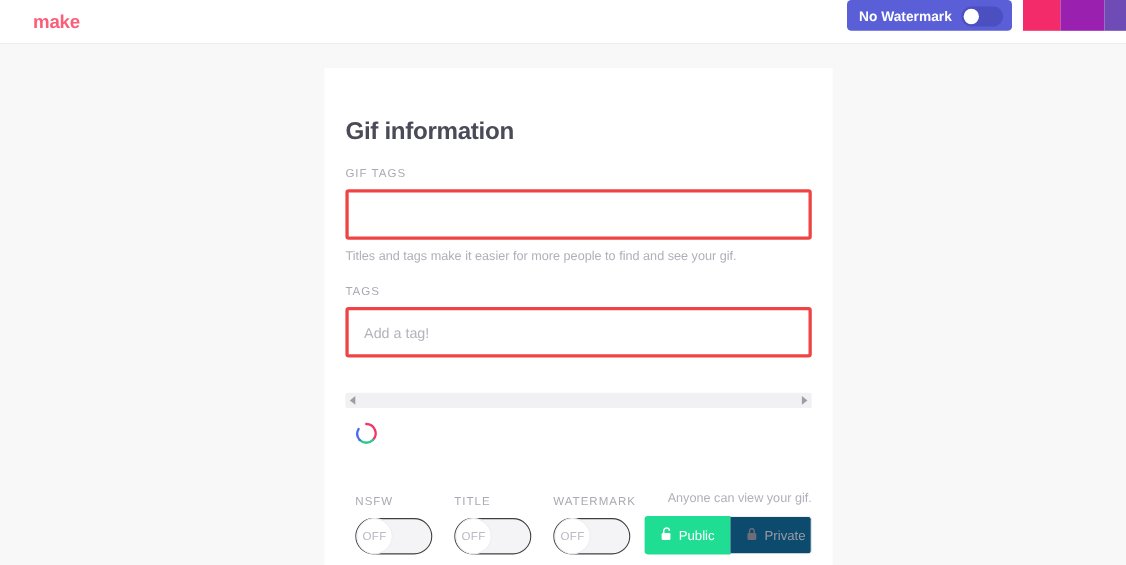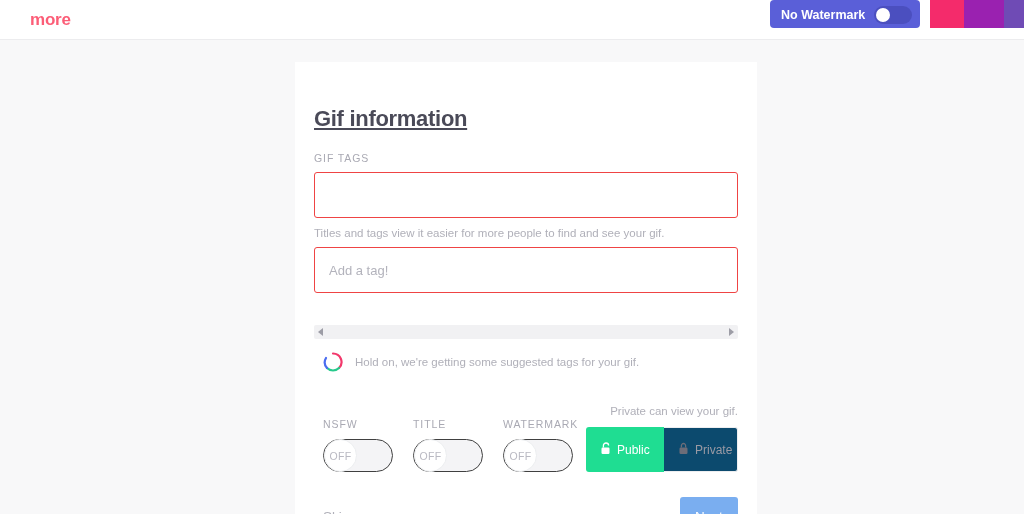--- a/index.html
+++ b/index.html
@@ -78,34 +78,33 @@
     width: 462px;
     min-height: 452px;
     background: #ffffff;
     padding: 28px 19px 0 19px;
   }
   .card-title {
     font-size: 22px;
     color: #4a4a58;
     letter-spacing: -0.3px;
     margin: 16px 0 0 0;
-    text-decoration: underline;
   }
 
   .field-label {
     margin-top: 20px;
     font-size: 10.5px;
     letter-spacing: 0.9px;
     color: #a9a9b3;
   }
   .text-input {
     margin-top: 8px;
     width: 100%;
     height: 46px;
-    border: 1px solid #ef4444;
+    border: 3px solid #ef4444;
     border-radius: 3px;
     background: #ffffff;
     padding: 0 14px;
     font-size: 13px;
     color: #6b6b76;
     font-family: "Liberation Sans", sans-serif;
     outline: none;
   }
   .text-input::placeholder { color: #b3b3bc; }
   .helper-text {
@@ -186,21 +185,21 @@
 
   
   .privacy { display: flex; flex-direction: column; align-items: flex-end; }
   .privacy-note {
     font-size: 11.5px;
     color: #b0b0b9;
     margin-bottom: 10px;
   }
   .privacy-buttons { display: flex; }
   .pbtn {
-    height: 45px;
+    height: 35px;
     padding: 16px 14px;
     display: flex;
     align-items: center;
     gap: 6px;
     font-size: 12px;
     border: none;
     cursor: pointer;
     font-family: "Liberation Sans", sans-serif;
   }
   .pbtn-public {
@@ -240,21 +239,21 @@
     color: #ffffff;
     font-size: 13.5px;
     cursor: pointer;
     font-family: "Liberation Sans", sans-serif;
   }
 </style>
 </head>
 <body>
 
 <div class="header">
-  <div class="brand">more</div>
+  <div class="brand">make</div>
 
   <div class="header-right">
     <div class="watermark-badge">
       <span class="wm-label">No Watermark</span>
       <span class="wm-toggle">
         <span class="knob"></span>
       </span>
     </div>
     <div class="color-blocks">
       <span class="cb1"></span>
@@ -265,40 +264,40 @@
 </div>
 
 <div class="page">
   <div class="card">
 
     <h1 class="card-title">Gif information</h1>
 
     <div class="field-label">GIF TAGS</div>
     <input class="text-input" type="text" placeholder="" style="">
 
-    <div class="helper-text">Titles and tags view it easier for more people to find and see your gif.</div>
-
+    <div class="helper-text">Titles and tags make it easier for more people to find and see your gif.</div>
+
+    <div class="field-label">TAGS</div>
     <input class="text-input" type="text" placeholder="Add a tag!" style="">
 
     
     <div class="scroll-strip">
       <span class="arrow arrow-left"></span>
       <span class="arrow arrow-right"></span>
     </div>
 
     
     <div class="loading-row">
       <span class="spinner">
         <svg width="22" height="22" viewBox="0 0 22 22">
           <path d="M11 2.5 A8.5 8.5 0 0 1 17.0 17.0" stroke="#f2386b" stroke-width="2.2" fill="none" stroke-linecap="round"></path>
           <path d="M17.0 17.0 A8.5 8.5 0 0 1 5.0 17.0" stroke="#27c98c" stroke-width="2.2" fill="none" stroke-linecap="round"></path>
           <path d="M5.0 17.0 A8.5 8.5 0 0 1 4.0 7.0" stroke="#4a6cf0" stroke-width="2.2" fill="none" stroke-linecap="round"></path>
         </svg>
       </span>
-      <span class="loading-text">Hold on, we're getting some suggested tags for your gif.</span>
     </div>
 
     
     <div class="options-row">
 
       <div class="toggles">
         <div class="toggle-group">
           <span class="toggle-label">NSFW</span>
           <span class="toggle-pill">
             <span class="t-knob">OFF</span>
@@ -312,21 +311,21 @@
         </div>
         <div class="toggle-group">
           <span class="toggle-label">WATERMARK</span>
           <span class="toggle-pill">
             <span class="t-knob">OFF</span>
           </span>
         </div>
       </div>
 
       <div class="privacy">
-        <span class="privacy-note">Private can view your gif.</span>
+        <span class="privacy-note">Anyone can view your gif.</span>
         <div class="privacy-buttons">
           <button class="pbtn pbtn-public">
             <span>
               <svg width="11" height="13" viewBox="0 0 11 13">
                 <rect x="1.5" y="5.5" width="8" height="6.5" rx="1.2" fill="#ffffff"></rect>
                 <path d="M3.4 5.5 V3.6 a2.6 2.6 0 0 1 5.2 0" stroke="#ffffff" stroke-width="1.3" fill="none"></path>
               </svg>
             </span>
             <span>Public</span>
           </button>

